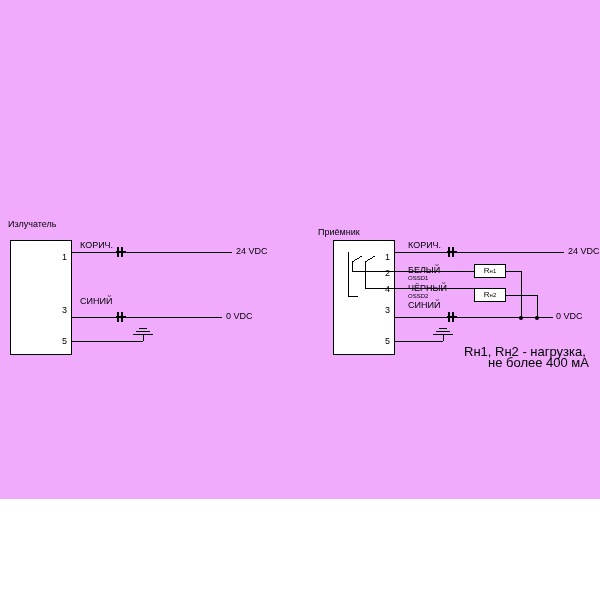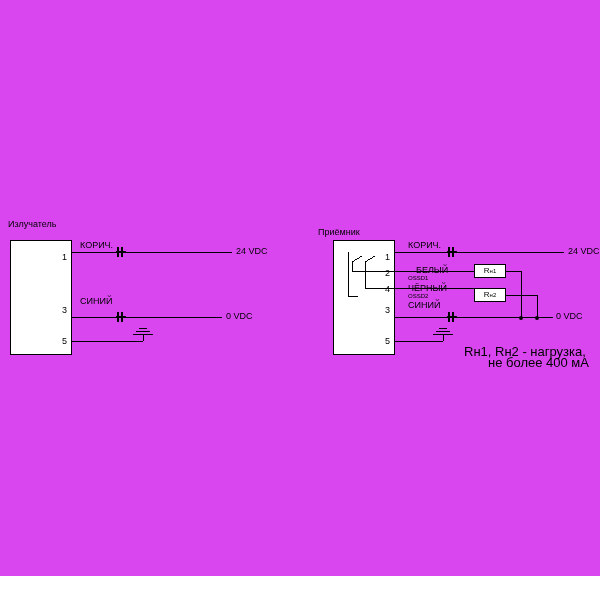--- a/index.html
+++ b/index.html
@@ -3,22 +3,22 @@
 <meta charset="utf-8">
 <style>
   html, body {
     margin: 0;
     padding: 0;
     background: #ffffff;
   }
   #page {
     position: relative;
     width: 600px;
-    height: 576px;
-    background: #d946ef;
+    height: 499px;
+    background: #f0abfc;
     font-family: "Liberation Sans", sans-serif;
     color: #000000;
     overflow: hidden;
   }
   .lbl {
     position: absolute;
     font-size: 9px;
     line-height: 10px;
     white-space: nowrap;
     color: #000;
@@ -99,21 +99,21 @@
   <div class="box" style="left:333px; top:240px; width:62px; height:115px;"></div>
 
   <div class="lbl" style="left:385px; top:252px;">1</div>
   <div class="lbl" style="left:385px; top:268px;">2</div>
   <div class="lbl" style="left:385px; top:284px;">4</div>
   <div class="lbl" style="left:385px; top:305px;">3</div>
   <div class="lbl" style="left:385px; top:336px;">5</div>
 
   <div class="lbl lbl-bold" style="left:408px; top:240px;">КОРИЧ.</div>
 
-  <div class="lbl lbl-bold" style="left:408px; top:265px;margin-left:8px;">БЕЛЫЙ</div>
+  <div class="lbl lbl-bold" style="left:408px; top:265px;">БЕЛЫЙ</div>
   <div class="lbl lbl-small" style="left:408px; top:275px;">OSSD1</div>
 
   <div class="lbl lbl-bold" style="left:408px; top:283px;">ЧЁРНЫЙ</div>
   <div class="lbl lbl-small" style="left:408px; top:293px;">OSSD2</div>
 
   <div class="lbl lbl-bold" style="left:408px; top:300px;">СИНИЙ</div>
 
   <div class="lbl" style="left:568px; top:246px;">24 VDC</div>
   <div class="lbl" style="left:556px; top:311px;">0 VDC</div>
 

